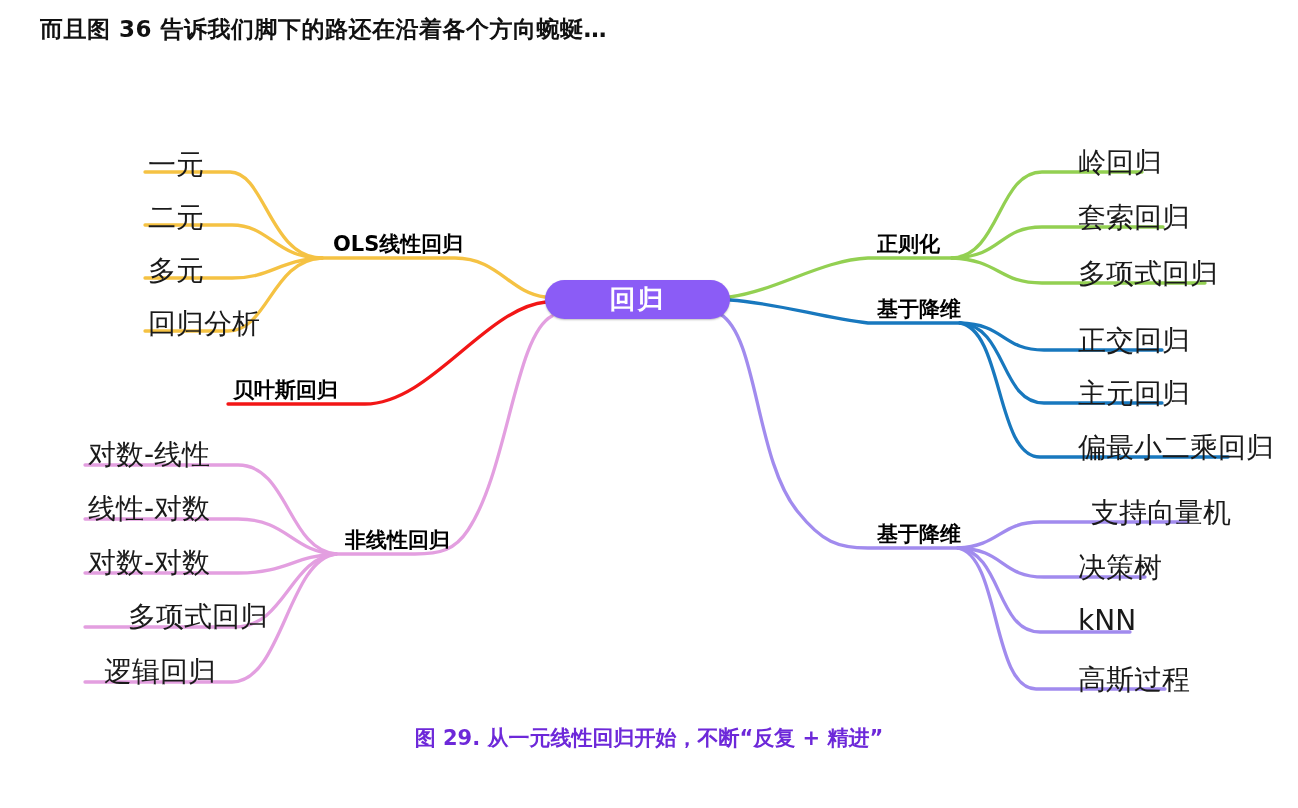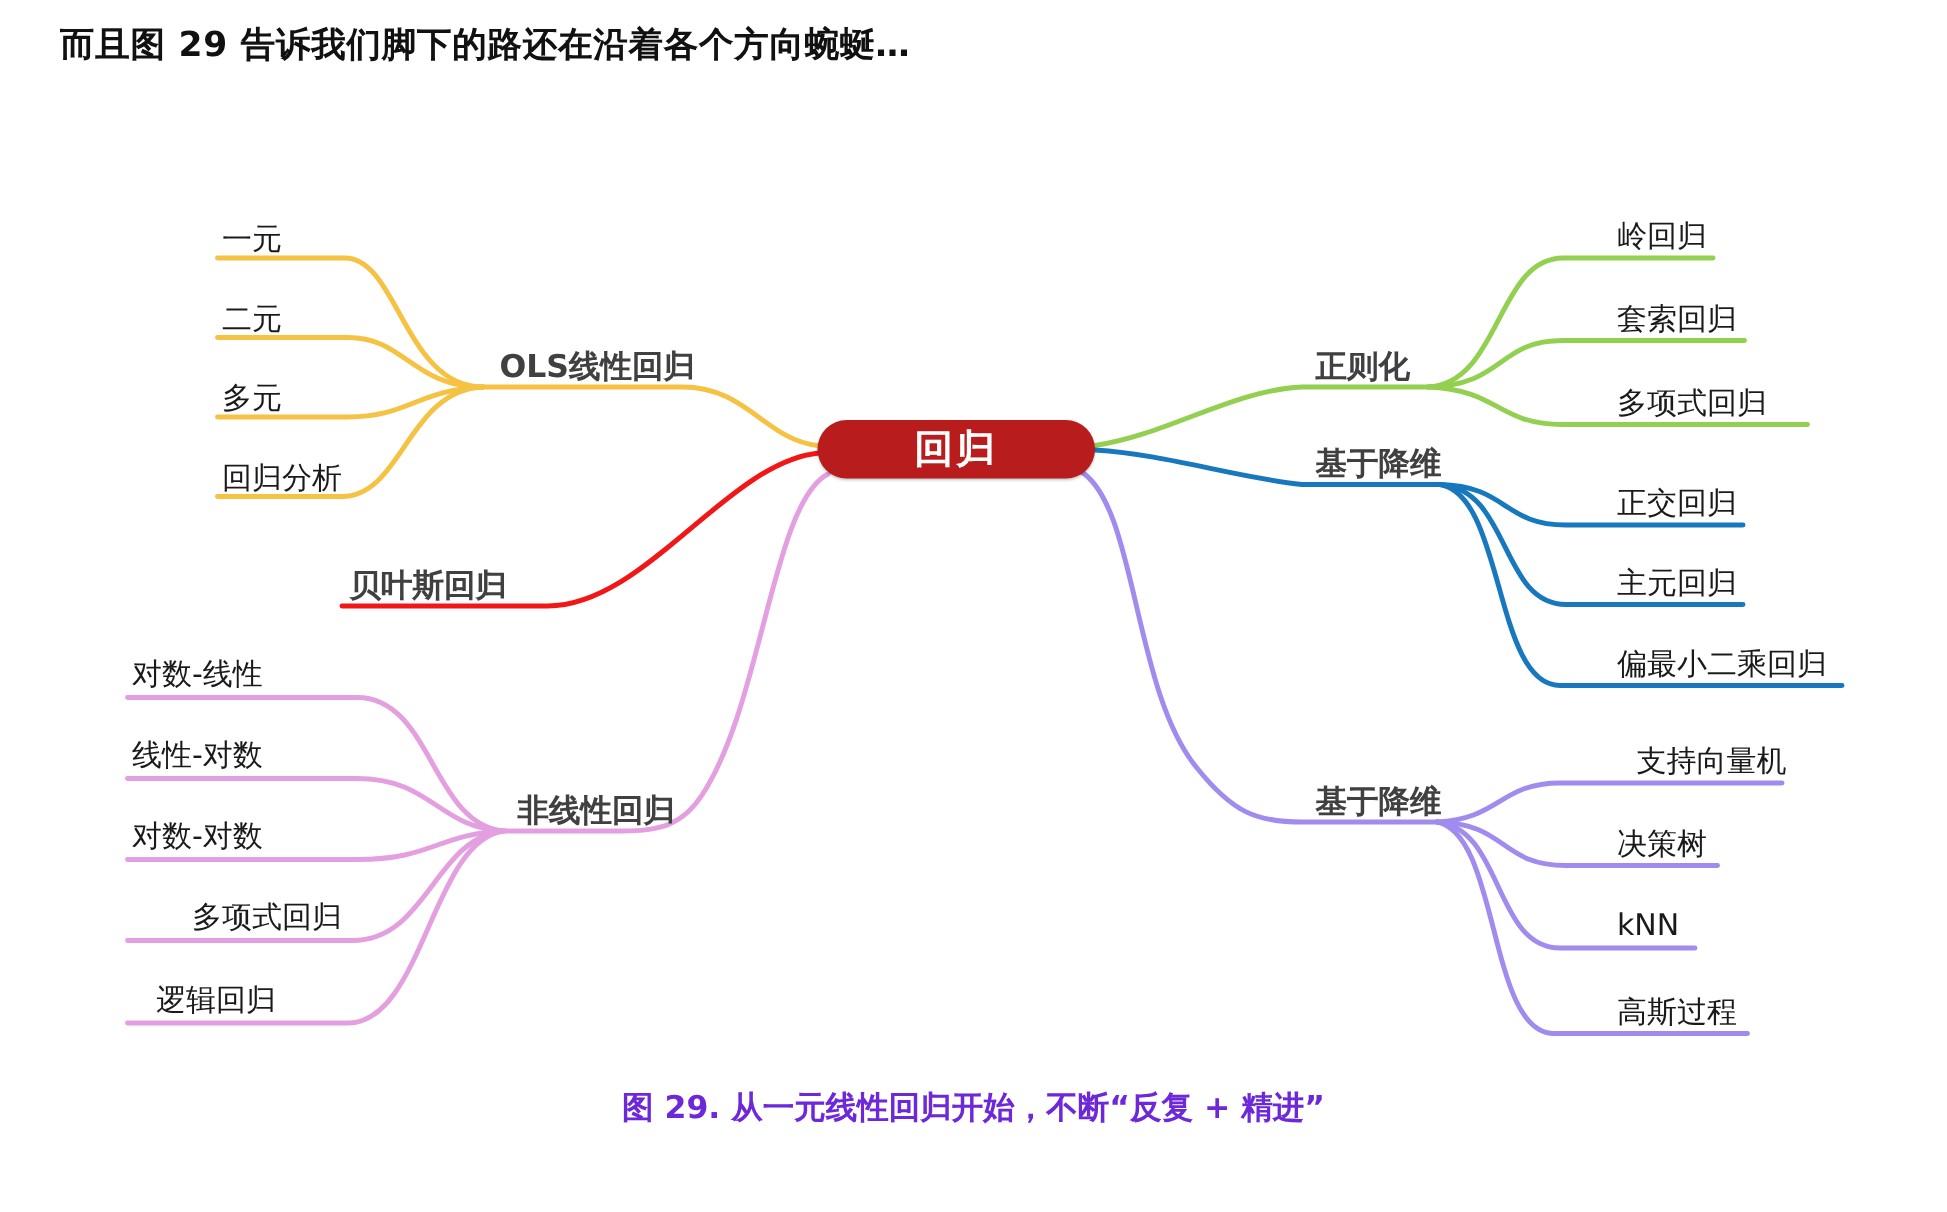--- a/index.html
+++ b/index.html
@@ -16,41 +16,41 @@
     letter-spacing:0.5px;white-space:nowrap;
   }
   .caption{
     position:absolute;left:0;top:724px;width:100%;
     text-align:center;font-size:21px;font-weight:700;color:#6d28d9;
   }
   svg.links{position:absolute;left:0;top:0;}
   svg.links path{fill:none;stroke-width:3.3;stroke-linecap:round;}
   .root-node{
     position:absolute;left:545px;top:280px;width:185px;height:39px;
-    background:#b91c1c;border-radius:20px;
+    background:#8b5cf6;border-radius:20px;
     display:flex;align-items:center;justify-content:center;
     color:#ffffff;font-size:26px;font-weight:700;
     letter-spacing:2px;z-index:3;
     box-shadow:0 1px 2px rgba(0,0,0,0.25);
   }
   .branch-label{
     position:absolute;z-index:2;white-space:nowrap;
-    font-size:21px;font-weight:700;color:#404040;
+    font-size:21px;font-weight:700;color:#000000;
   }
   .leaf-label{
     position:absolute;z-index:2;white-space:nowrap;
-    font-size:20px;font-weight:400;color:#1a1a1a;
+    font-size:28px;font-weight:400;color:#1a1a1a;
   }
 </style>
 </head>
 <body>
 
 <div class="canvas">
 
-  <div class="intro">而且图 29 告诉我们脚下的路还在沿着各个方向蜿蜒…</div>
+  <div class="intro">而且图 36 告诉我们脚下的路还在沿着各个方向蜿蜒…</div>
 
   <svg class="links" width="1298" height="808" viewBox="0 0 1298 808">
 
     <g stroke="#F5C243">
       <path d="M545,297 C510,293 498,258 455,258 L322,258"></path>
       <path d="M322,258 C270,258 265,172 230,172 L145,172"></path>
       <path d="M322,258 C275,258 270,225 232,225 L145,225"></path>
       <path d="M322,258 C278,260 272,278 232,278 L145,278"></path>
       <path d="M322,258 C272,260 268,331 228,331 L145,331"></path>
     </g>

